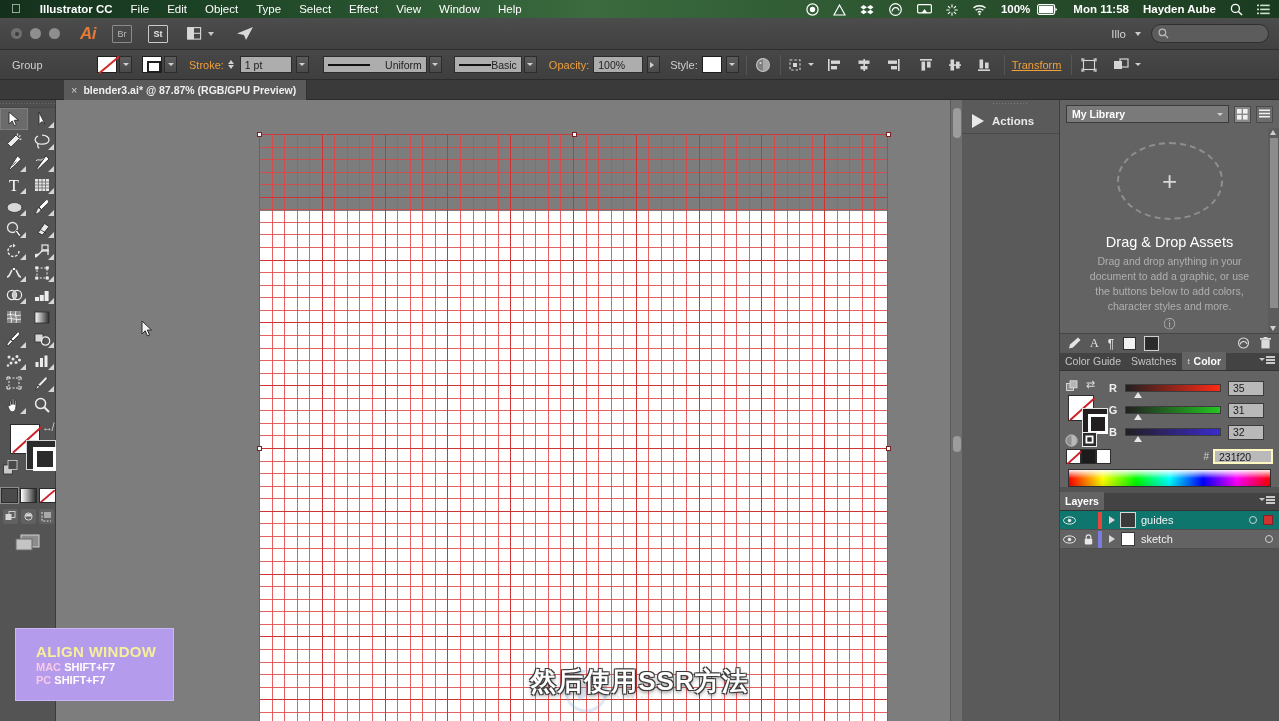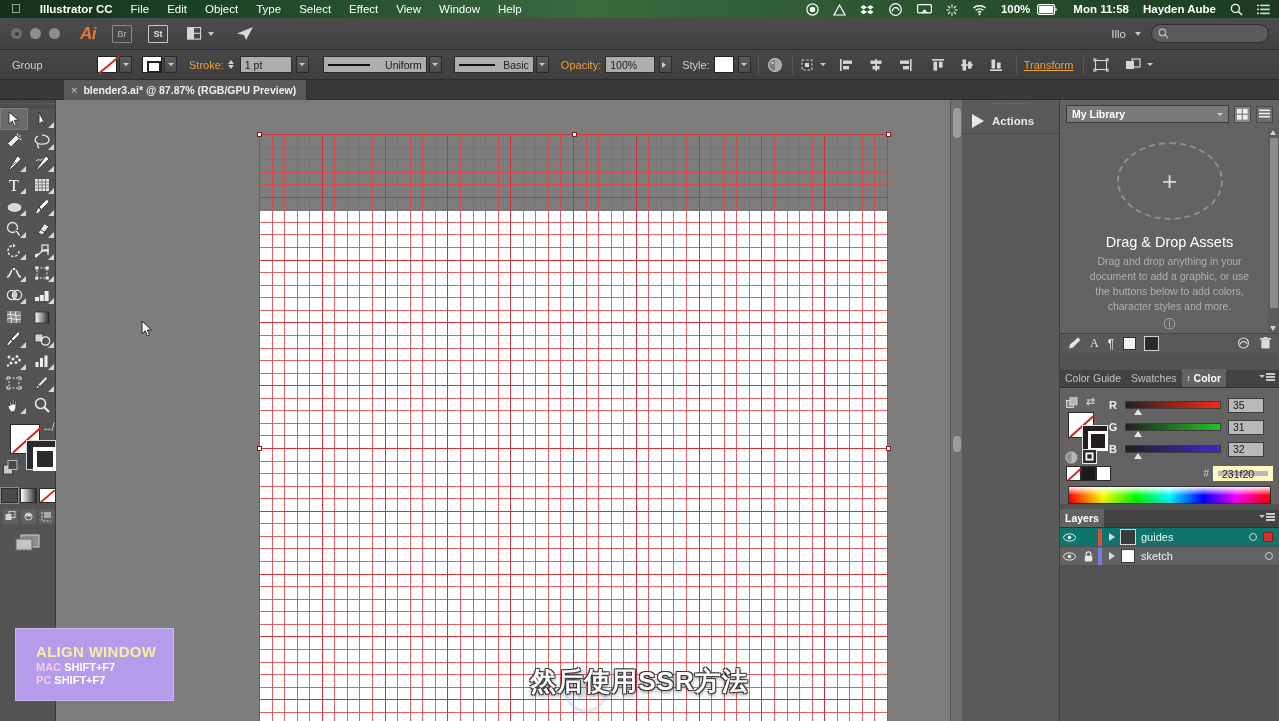--- a/index.html
+++ b/index.html
@@ -179,21 +179,21 @@
   .sliderrow .lbl{width:10px;color:#efefef;font-size:11px;font-weight:bold;text-align:center;}
   .slider{width:96px;height:8px;position:relative;border:1px solid #3c3c3c;}
   .slider .knob{position:absolute;top:7px;left:10px;width:0;height:0;border-left:4.5px solid transparent;border-right:4.5px solid transparent;border-bottom:6px solid #e6e6e6;}
   .valbox{width:36px;height:15px;background:#b9b9b9;border:1px solid #3c3c3c;color:#1b1b1b;font-size:10.5px;display:flex;align-items:center;padding-left:4px;}
   #hexrow{display:flex;align-items:center;padding:2px 6px 5px 6px;gap:5px;}
   #hexsws{display:flex;}
   #hexsws .s{width:15px;height:15px;border:1px solid #2b2b2b;position:relative;}
   #hexsws .s.none{background:#fff;}
   #hexsws .s.none:after{content:"";position:absolute;left:-2px;top:6px;width:20px;height:1.5px;background:#cc2127;transform:rotate(-42deg);}
   #hexfield{margin-left:auto;display:flex;align-items:center;gap:4px;color:#cfcfcf;font-size:10px;}
-  #hexinput{width:60px;height:15px;background:#b9b9b9;border:5px solid #fef9c3;color:#1b1b1b;font-size:10.5px;display:flex;align-items:center;padding-left:4px;}
+  #hexinput{width:60px;height:15px;background:#b9b9b9;border:2px solid #fef9c3;color:#1b1b1b;font-size:10.5px;display:flex;align-items:center;padding-left:4px;}
   #spectrum{margin:0 8px 6px 8px;height:18px;border:1px solid #2f2f2f;
     background:linear-gradient(to bottom, rgba(255,255,255,.95), rgba(255,255,255,0) 52%, rgba(0,0,0,.10)),
     linear-gradient(to right,#ff0000,#ffff00,#00ff00,#00ffff,#0000ff,#ff00ff,#ff0000);}
   
   #layerspanel{margin-top:4px;}
   .layerrow{height:19px;display:flex;align-items:center;font-size:11px;color:#f2f2f2;border-bottom:1px solid #4f4f4f;}
   .layerrow.sel{background:#0f766e;}
   .lcell{width:19px;display:flex;align-items:center;justify-content:center;}
   .colorbar{width:4px;height:17px;}
   .ltri{width:0;height:0;border-top:4px solid transparent;border-bottom:4px solid transparent;border-left:6px solid #d9d9d9;}
@@ -385,21 +385,21 @@
   <div class="seg" style="margin-left:14px;gap:2px;">
     <div class="linebox" style="width:104px;">
       <span class="ln"></span>
       <span>Uniform</span>
     </div>
     <div class="dd">
         <i class="caret"></i>
       </div>
   </div>
   <div class="seg" style="margin-left:12px;gap:2px;">
-    <div class="linebox" style="width:80px;">
+    <div class="linebox" style="width:68px;">
       <span class="ln" style="width:36px;"></span>
       <span>Basic</span>
     </div>
     <div class="dd">
         <i class="caret"></i>
       </div>
   </div>
   <div class="seg" style="margin-left:12px;gap:4px;">
     <span class="cb-label orange">Opacity:</span>
     <div class="field" style="width:50px;">100%</div>
@@ -879,21 +879,21 @@
           <svg width="11" height="12" viewBox="0 0 11 12">
               <rect x="1.4" y="2.6" width="8.2" height="8.8" fill="#dcdcdc"></rect>
               <rect x="0" y="1" width="11" height="1.6" fill="#dcdcdc"></rect>
               <rect x="3.6" y="0" width="3.8" height="1.4" fill="#dcdcdc"></rect>
             </svg>
         </span>
       </span>
     </div>
   </div>
 
-  <div class="ptabs" style="margin-top:17px;">
+  <div class="ptabs" style="margin-top:0;">
     <div class="ptab" style="max-width:72px;">Color Guide</div>
     <div class="ptab" style="max-width:58px;">Swatches</div>
     <div class="ptab active" style="max-width:52px;">
       <span style="font-size:8px;margin-right:3px;">↕</span>
       <span>Color</span>
     </div>
     <div class="pmenu">
       <span class="caret" style="border-top-color:#c9c9c9;"></span>
       <span class="lines">
           <i></i>

